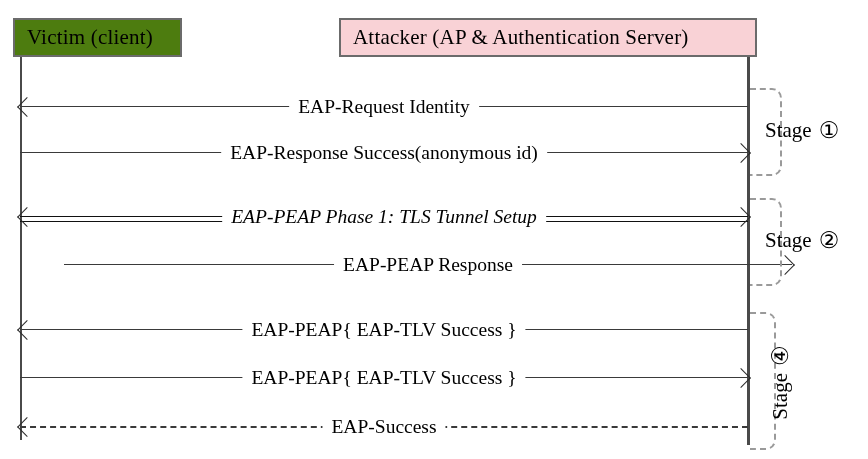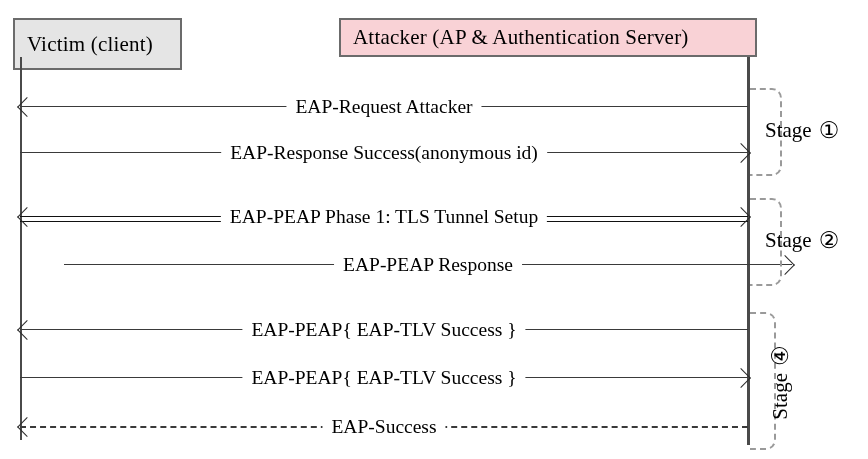--- a/index.html
+++ b/index.html
@@ -26,22 +26,22 @@
     padding-left: 12px;
     font-size: 21px;
     color: #000000;
     letter-spacing: 0.2px;
     white-space: nowrap;
   }
   #victim-box {
     left: 13px;
     top: 18px;
     width: 169px;
-    height: 52px;
-    background: #e5e5e5;
+    height: 39px;
+    background: #4d7c0f;
   }
   #attacker-box {
     left: 339px;
     top: 18px;
     width: 418px;
     height: 39px;
     background: #f9d2d6;
   }
 
   
@@ -91,20 +91,21 @@
     top: 50%;
     transform: translate(-50%, -50%);
     background: #ffffff;
     padding: 0 9px;
     font-size: 19.5px;
     color: #000000;
     white-space: nowrap;
     line-height: 1;
   }
   .msg-label.italic {
+    font-style: italic;
   }
   
   .head {
     position: absolute;
     top: 17px;
     width: 13px;
     height: 13px;
     border-left: 1.8px solid #2a2a2a;
     border-bottom: 1.8px solid #2a2a2a;
   }
@@ -155,21 +156,21 @@
   <div id="attacker-box" class="participant">
     <span>Attacker (AP &amp; Authentication Server)</span>
   </div>
 
   <div id="lifeline-victim" class="lifeline"></div>
   <div id="lifeline-attacker" class="lifeline"></div>
 
   <div class="message" style="top:90px;">
     <div class="msg-line"></div>
     <div class="head left"></div>
-    <div class="msg-label">EAP-Request Attacker</div>
+    <div class="msg-label">EAP-Request Identity</div>
   </div>
 
   <div class="message" style="top:136px;">
     <div class="msg-line"></div>
     <div class="head right"></div>
     <div class="msg-label">EAP-Response Success(anonymous id)</div>
   </div>
 
   <div class="message" style="top:200px;">
     <div class="msg-line double"></div>

